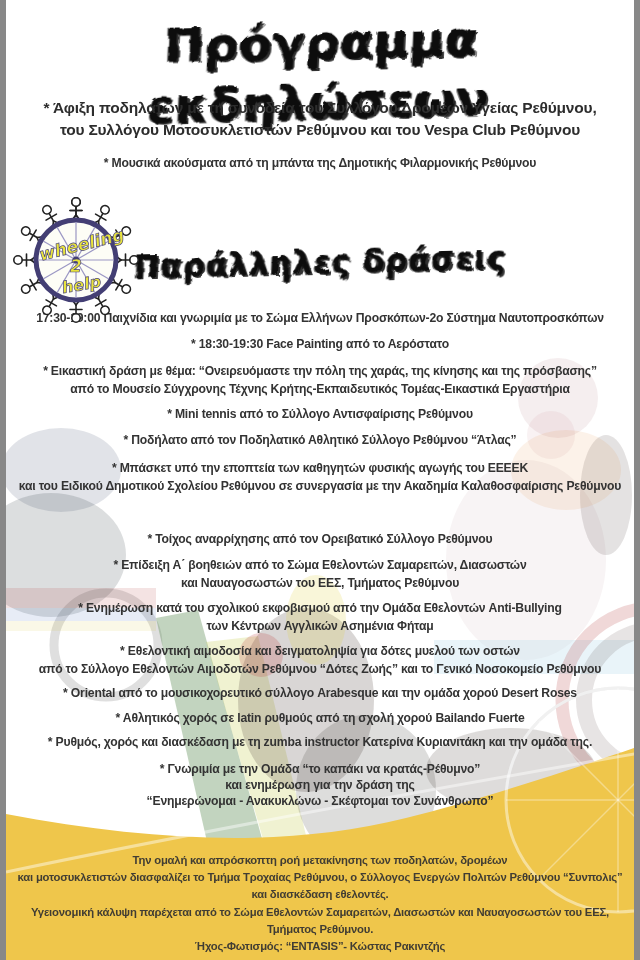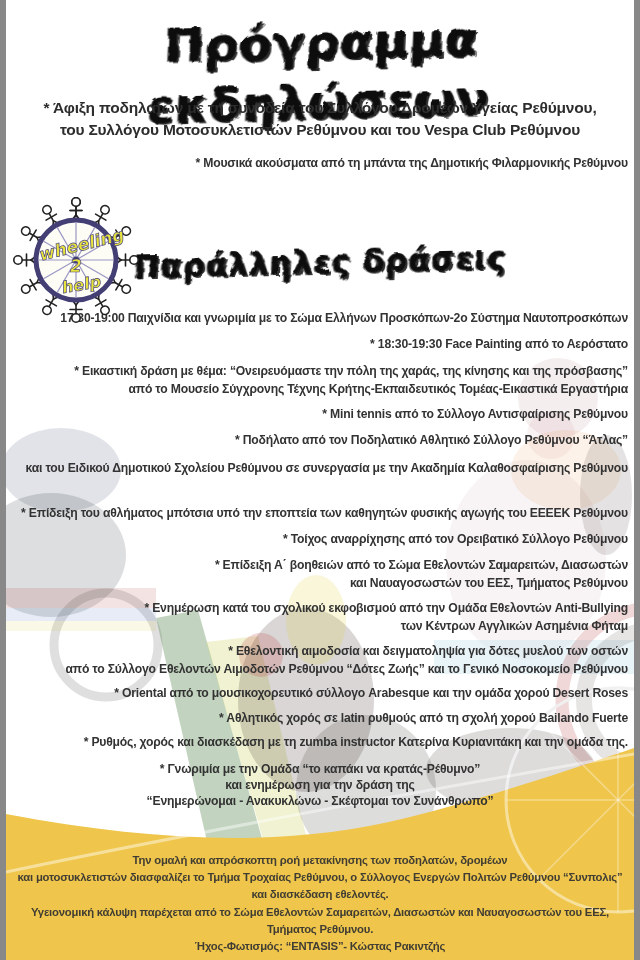--- a/index.html
+++ b/index.html
@@ -2,21 +2,21 @@
 <html><head>
 <meta charset="utf-8">
 <style>
   html,body{margin:0;padding:0;background:#888;}
   #poster{position:relative;width:628px;height:960px;background:#ffffff;overflow:hidden;
           font-family:"Liberation Sans",sans-serif;margin:0 auto;}
   svg{display:block;}
   .bg,.band{position:absolute;left:0;top:0;pointer-events:none;}
   .blk{position:absolute;left:6px;right:6px;text-align:center;font-weight:bold;color:#333;z-index:3;}
   .blk div{white-space:nowrap;}
-  .s{font-size:12.2px;line-height:18px;letter-spacing:-0.2px;text-align:right;}
+  .s{font-size:12.2px;line-height:18px;letter-spacing:-0.2px;}
   .lg{font-size:15.5px;line-height:22px;color:#2d2d2d;letter-spacing:-0.2px;}
   .tight{font-size:12.2px;line-height:16px;letter-spacing:-0.2px;}
   .ft{font-size:11.3px;line-height:17px;letter-spacing:-0.2px;color:#413d33;}
   .graffiti{font-family:"DejaVu Sans",sans-serif;font-weight:bold;color:#0b0b0b;
             transform:skewX(-4deg) rotate(-1.4deg);letter-spacing:1px;
             text-shadow:2px 2px 0 rgba(0,0,0,.8), -1px 1px 0 rgba(0,0,0,.55);
             filter:url(#roughen);}
   #main-title{top:12px;font-size:47px;line-height:60px;}
   #section-title{top:240px;font-size:31px;line-height:44px;}
   #logo{position:absolute;left:6px;top:192px;z-index:4;}
@@ -155,24 +155,22 @@
       <div>* Εικαστική δράση με θέμα: “Ονειρευόμαστε την πόλη της χαράς, της κίνησης και της πρόσβασης”</div>
       <div>από το Μουσείο Σύγχρονης Τέχνης Κρήτης-Εκπαιδευτικός Τομέας-Εικαστικά Εργαστήρια</div>
     </div>
   <div class="blk s" style="top:405px">
       <div>* Mini tennis από το Σύλλογο Αντισφαίρισης Ρεθύμνου</div>
     </div>
   <div class="blk s" style="top:431px">
       <div>* Ποδήλατο από τον Ποδηλατικό Αθλητικό Σύλλογο Ρεθύμνου “Άτλας”</div>
     </div>
   <div class="blk s" style="top:459px">
+      <div>* Μπάσκετ υπό την εποπτεία των καθηγητών φυσικής αγωγής του ΕΕΕΕΚ</div>
       <div>και του Ειδικού Δημοτικού Σχολείου Ρεθύμνου σε συνεργασία με την Ακαδημία Καλαθοσφαίρισης Ρεθύμνου</div>
-    </div>
-  <div class="blk s" style="top:504px">
-      <div>* Επίδειξη του αθλήματος μπότσια υπό την εποπτεία των καθηγητών φυσικής αγωγής του ΕΕΕΕΚ Ρεθύμνου</div>
     </div>
   <div class="blk s" style="top:530px">
       <div>* Τοίχος αναρρίχησης από τον Ορειβατικό Σύλλογο Ρεθύμνου</div>
     </div>
   <div class="blk s" style="top:556px">
       <div>* Επίδειξη Α΄ βοηθειών από το Σώμα Εθελοντών Σαμαρειτών, Διασωστών</div>
       <div>και Ναυαγοσωστών του ΕΕΣ, Τμήματος Ρεθύμνου</div>
     </div>
   <div class="blk s" style="top:599px">
       <div>* Ενημέρωση κατά του σχολικού εκφοβισμού από την Ομάδα Εθελοντών Anti-Bullying</div>

